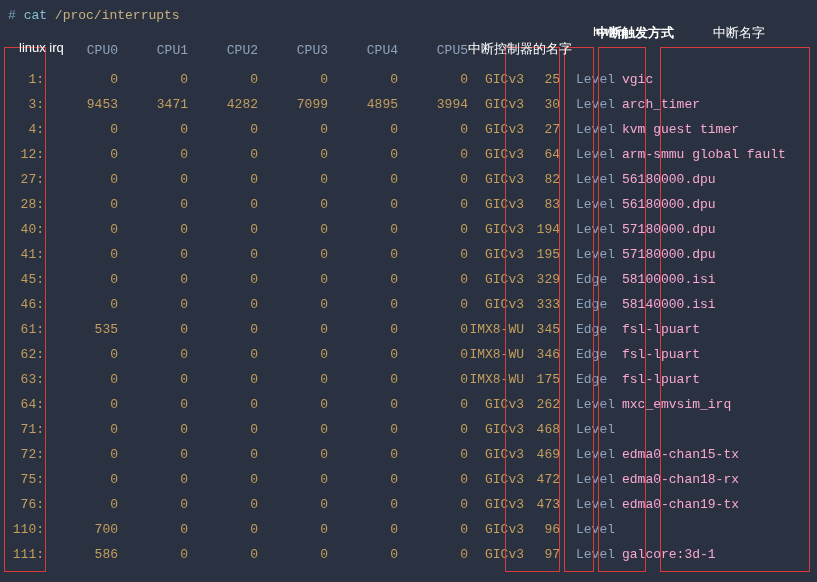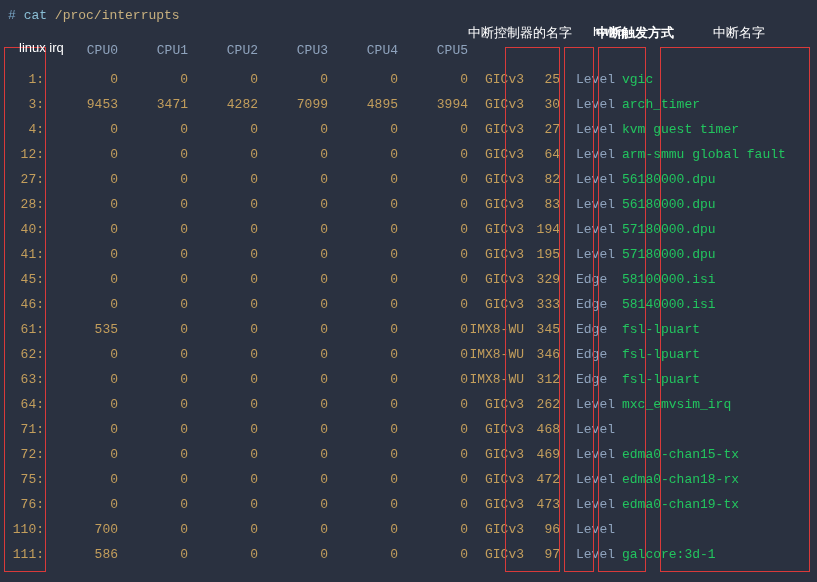--- a/index.html
+++ b/index.html
@@ -26,21 +26,21 @@
     align-items: flex-end;
     height: 25px;
     white-space: pre;
   }
   .header-row { color: #8fa3bd; margin-bottom: 4px; }
   .col-irq { width: 40px; text-align: right; padding-right: 4px; }
   .col-cpu { width: 70px; text-align: right; color: #c39e5c; }
   .col-ctrl { width: 60px; text-align: right; padding-right: 4px; color: #c39e5c; }
   .col-hwirq { width: 36px; text-align: right; padding-right: 4px; color: #c39e5c; }
   .col-trig { width: 50px; text-align: left; padding-left: 12px; color: #8fa3bd; }
-  .col-name { flex: 1; text-align: left; padding-left: 8px; color: #22c55e; }
+  .col-name { flex: 1; text-align: left; padding-left: 8px; color: #f9a8d4; }
   .data-row .col-irq { color: #c39e5c; }
   .header-row .col-cpu,
   .header-row .col-ctrl,
   .header-row .col-hwirq,
   .header-row .col-trig,
   .header-row .col-name { color: #8fa3bd; }
 
   
   .anno {
     position: absolute;
@@ -87,32 +87,32 @@
     <div class="data-row"><span class="col-irq">4:</span><span class="col-cpu">0</span><span class="col-cpu">0</span><span class="col-cpu">0</span><span class="col-cpu">0</span><span class="col-cpu">0</span><span class="col-cpu">0</span><span class="col-ctrl">GICv3</span><span class="col-hwirq">27</span><span class="col-trig">Level</span><span class="col-name">kvm guest timer</span></div>
     <div class="data-row"><span class="col-irq">12:</span><span class="col-cpu">0</span><span class="col-cpu">0</span><span class="col-cpu">0</span><span class="col-cpu">0</span><span class="col-cpu">0</span><span class="col-cpu">0</span><span class="col-ctrl">GICv3</span><span class="col-hwirq">64</span><span class="col-trig">Level</span><span class="col-name">arm-smmu global fault</span></div>
     <div class="data-row"><span class="col-irq">27:</span><span class="col-cpu">0</span><span class="col-cpu">0</span><span class="col-cpu">0</span><span class="col-cpu">0</span><span class="col-cpu">0</span><span class="col-cpu">0</span><span class="col-ctrl">GICv3</span><span class="col-hwirq">82</span><span class="col-trig">Level</span><span class="col-name">56180000.dpu</span></div>
     <div class="data-row"><span class="col-irq">28:</span><span class="col-cpu">0</span><span class="col-cpu">0</span><span class="col-cpu">0</span><span class="col-cpu">0</span><span class="col-cpu">0</span><span class="col-cpu">0</span><span class="col-ctrl">GICv3</span><span class="col-hwirq">83</span><span class="col-trig">Level</span><span class="col-name">56180000.dpu</span></div>
     <div class="data-row"><span class="col-irq">40:</span><span class="col-cpu">0</span><span class="col-cpu">0</span><span class="col-cpu">0</span><span class="col-cpu">0</span><span class="col-cpu">0</span><span class="col-cpu">0</span><span class="col-ctrl">GICv3</span><span class="col-hwirq">194</span><span class="col-trig">Level</span><span class="col-name">57180000.dpu</span></div>
     <div class="data-row"><span class="col-irq">41:</span><span class="col-cpu">0</span><span class="col-cpu">0</span><span class="col-cpu">0</span><span class="col-cpu">0</span><span class="col-cpu">0</span><span class="col-cpu">0</span><span class="col-ctrl">GICv3</span><span class="col-hwirq">195</span><span class="col-trig">Level</span><span class="col-name">57180000.dpu</span></div>
     <div class="data-row"><span class="col-irq">45:</span><span class="col-cpu">0</span><span class="col-cpu">0</span><span class="col-cpu">0</span><span class="col-cpu">0</span><span class="col-cpu">0</span><span class="col-cpu">0</span><span class="col-ctrl">GICv3</span><span class="col-hwirq">329</span><span class="col-trig">Edge</span><span class="col-name">58100000.isi</span></div>
     <div class="data-row"><span class="col-irq">46:</span><span class="col-cpu">0</span><span class="col-cpu">0</span><span class="col-cpu">0</span><span class="col-cpu">0</span><span class="col-cpu">0</span><span class="col-cpu">0</span><span class="col-ctrl">GICv3</span><span class="col-hwirq">333</span><span class="col-trig">Edge</span><span class="col-name">58140000.isi</span></div>
     <div class="data-row"><span class="col-irq">61:</span><span class="col-cpu">535</span><span class="col-cpu">0</span><span class="col-cpu">0</span><span class="col-cpu">0</span><span class="col-cpu">0</span><span class="col-cpu">0</span><span class="col-ctrl">IMX8-WU</span><span class="col-hwirq">345</span><span class="col-trig">Edge</span><span class="col-name">fsl-lpuart</span></div>
     <div class="data-row"><span class="col-irq">62:</span><span class="col-cpu">0</span><span class="col-cpu">0</span><span class="col-cpu">0</span><span class="col-cpu">0</span><span class="col-cpu">0</span><span class="col-cpu">0</span><span class="col-ctrl">IMX8-WU</span><span class="col-hwirq">346</span><span class="col-trig">Edge</span><span class="col-name">fsl-lpuart</span></div>
-    <div class="data-row"><span class="col-irq">63:</span><span class="col-cpu">0</span><span class="col-cpu">0</span><span class="col-cpu">0</span><span class="col-cpu">0</span><span class="col-cpu">0</span><span class="col-cpu">0</span><span class="col-ctrl">IMX8-WU</span><span class="col-hwirq">312</span><span class="col-trig">Edge</span><span class="col-name">fsl-lpuart</span></div>
+    <div class="data-row"><span class="col-irq">63:</span><span class="col-cpu">0</span><span class="col-cpu">0</span><span class="col-cpu">0</span><span class="col-cpu">0</span><span class="col-cpu">0</span><span class="col-cpu">0</span><span class="col-ctrl">IMX8-WU</span><span class="col-hwirq">175</span><span class="col-trig">Edge</span><span class="col-name">fsl-lpuart</span></div>
     <div class="data-row"><span class="col-irq">64:</span><span class="col-cpu">0</span><span class="col-cpu">0</span><span class="col-cpu">0</span><span class="col-cpu">0</span><span class="col-cpu">0</span><span class="col-cpu">0</span><span class="col-ctrl">GICv3</span><span class="col-hwirq">262</span><span class="col-trig">Level</span><span class="col-name">mxc_emvsim_irq</span></div>
     <div class="data-row"><span class="col-irq">71:</span><span class="col-cpu">0</span><span class="col-cpu">0</span><span class="col-cpu">0</span><span class="col-cpu">0</span><span class="col-cpu">0</span><span class="col-cpu">0</span><span class="col-ctrl">GICv3</span><span class="col-hwirq">468</span><span class="col-trig">Level</span></div>
     <div class="data-row"><span class="col-irq">72:</span><span class="col-cpu">0</span><span class="col-cpu">0</span><span class="col-cpu">0</span><span class="col-cpu">0</span><span class="col-cpu">0</span><span class="col-cpu">0</span><span class="col-ctrl">GICv3</span><span class="col-hwirq">469</span><span class="col-trig">Level</span><span class="col-name">edma0-chan15-tx</span></div>
     <div class="data-row"><span class="col-irq">75:</span><span class="col-cpu">0</span><span class="col-cpu">0</span><span class="col-cpu">0</span><span class="col-cpu">0</span><span class="col-cpu">0</span><span class="col-cpu">0</span><span class="col-ctrl">GICv3</span><span class="col-hwirq">472</span><span class="col-trig">Level</span><span class="col-name">edma0-chan18-rx</span></div>
     <div class="data-row"><span class="col-irq">76:</span><span class="col-cpu">0</span><span class="col-cpu">0</span><span class="col-cpu">0</span><span class="col-cpu">0</span><span class="col-cpu">0</span><span class="col-cpu">0</span><span class="col-ctrl">GICv3</span><span class="col-hwirq">473</span><span class="col-trig">Level</span><span class="col-name">edma0-chan19-tx</span></div>
     <div class="data-row"><span class="col-irq">110:</span><span class="col-cpu">700</span><span class="col-cpu">0</span><span class="col-cpu">0</span><span class="col-cpu">0</span><span class="col-cpu">0</span><span class="col-cpu">0</span><span class="col-ctrl">GICv3</span><span class="col-hwirq">96</span><span class="col-trig">Level</span></div>
     <div class="data-row"><span class="col-irq">111:</span><span class="col-cpu">586</span><span class="col-cpu">0</span><span class="col-cpu">0</span><span class="col-cpu">0</span><span class="col-cpu">0</span><span class="col-cpu">0</span><span class="col-ctrl">GICv3</span><span class="col-hwirq">97</span><span class="col-trig">Level</span><span class="col-name">galcore:3d-1</span></div>
   </div>
 
 <div class="anno" style="left:19px; top:24px;margin-top:16px;">linux irq</div>
-<div class="anno" style="left:440px; top:24px;padding-left:28px;">中断控制器的名字</div>
+<div class="anno" style="left:440px; top:40px;padding-left:28px;">中断控制器的名字</div>
 <div class="anno" style="left:553px; top:24px;padding-left:40px;">hwirq</div>
 <div class="anno" style="left:596px; top:24px;font-weight:bold;">中断触发方式</div>
 <div class="anno" style="left:713px; top:24px;font-family:Liberation Serif, serif;">中断名字</div>
 
 <div class="redbox" style="left:4px;  top:47px; width:42px;  height:525px;"></div>
 <div class="redbox" style="left:505px; top:47px; width:55px; height:525px;"></div>
 <div class="redbox" style="left:564px; top:47px; width:30px; height:525px;"></div>
 <div class="redbox" style="left:598px; top:47px; width:48px; height:525px;"></div>
 <div class="redbox" style="left:660px; top:47px; width:150px; height:525px;"></div>
 

